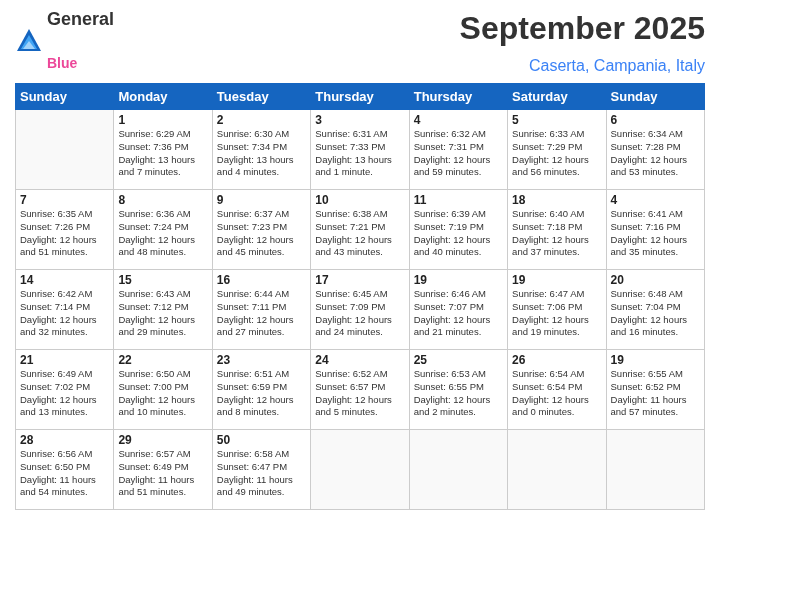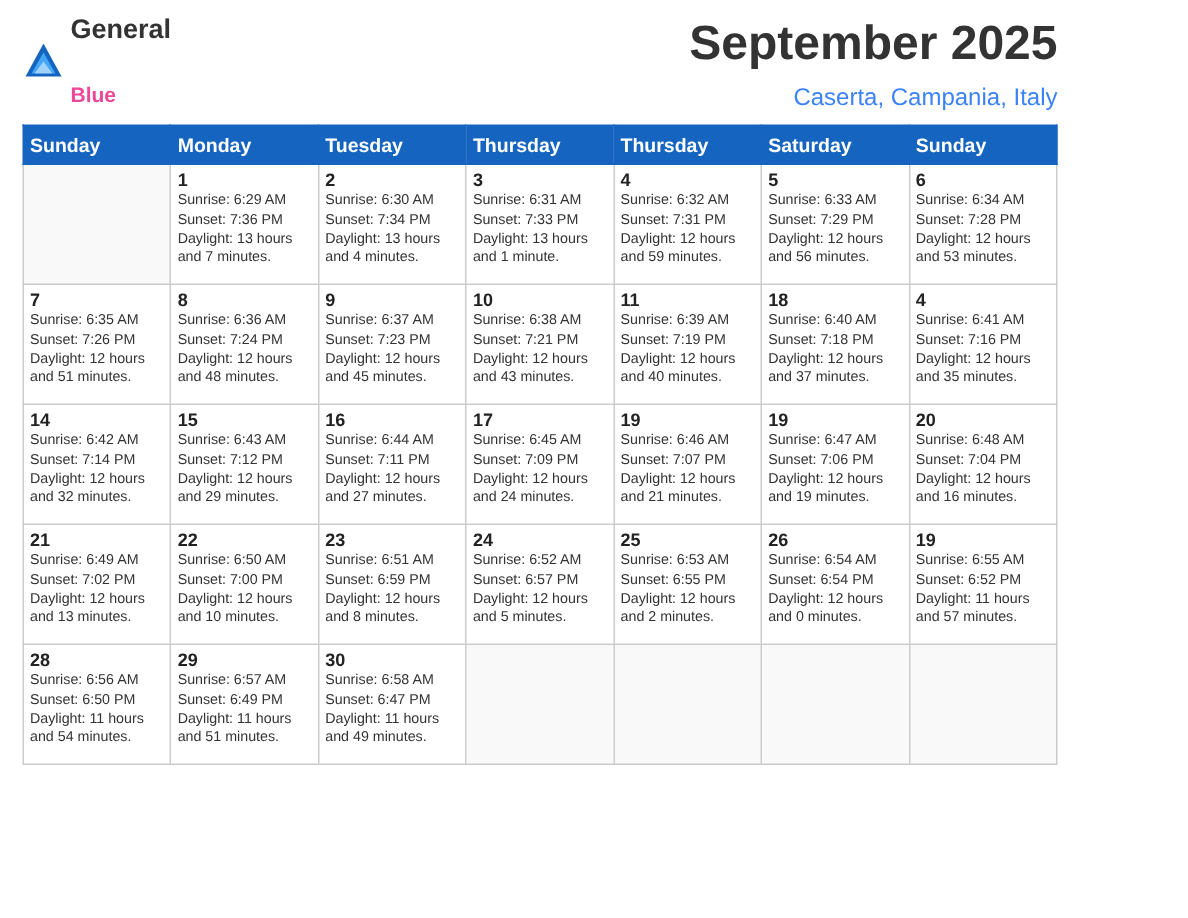--- a/index.html
+++ b/index.html
@@ -257,21 +257,21 @@
         <tr class="last-row">
           <td>
             <span class="day-num">28</span>
             <div class="day-info">Sunrise: 6:56 AM<br>Sunset: 6:50 PM<br>Daylight: 11 hours<br>and 54 minutes.</div>
           </td>
           <td>
             <span class="day-num">29</span>
             <div class="day-info">Sunrise: 6:57 AM<br>Sunset: 6:49 PM<br>Daylight: 11 hours<br>and 51 minutes.</div>
           </td>
           <td>
-            <span class="day-num">30</span>
+            <span class="day-num">50</span>
             <div class="day-info">Sunrise: 6:58 AM<br>Sunset: 6:47 PM<br>Daylight: 11 hours<br>and 49 minutes.</div>
           </td>
           <td class="empty-cell"></td>
           <td class="empty-cell"></td>
           <td class="empty-cell"></td>
           <td class="empty-cell"></td>
         </tr>
       </tbody>
   </table>
 </div>

